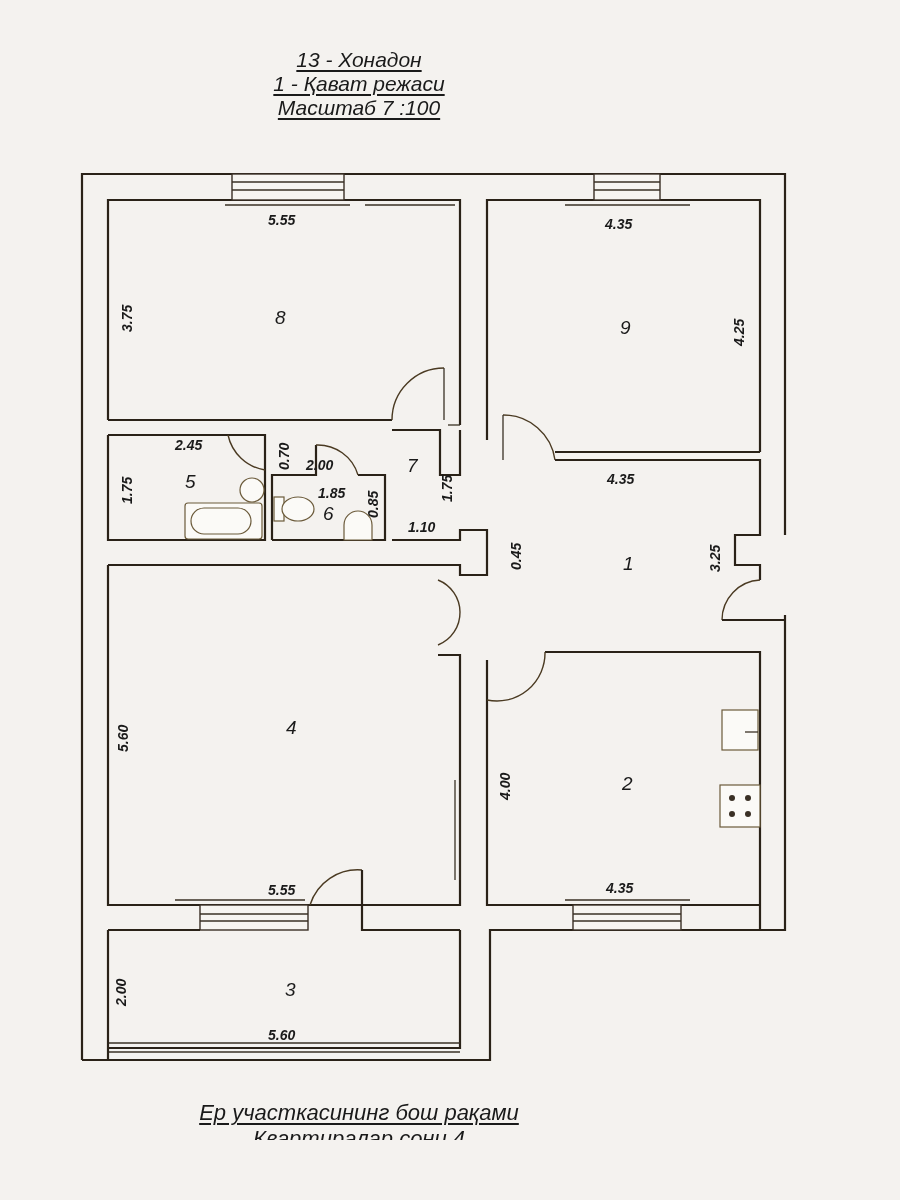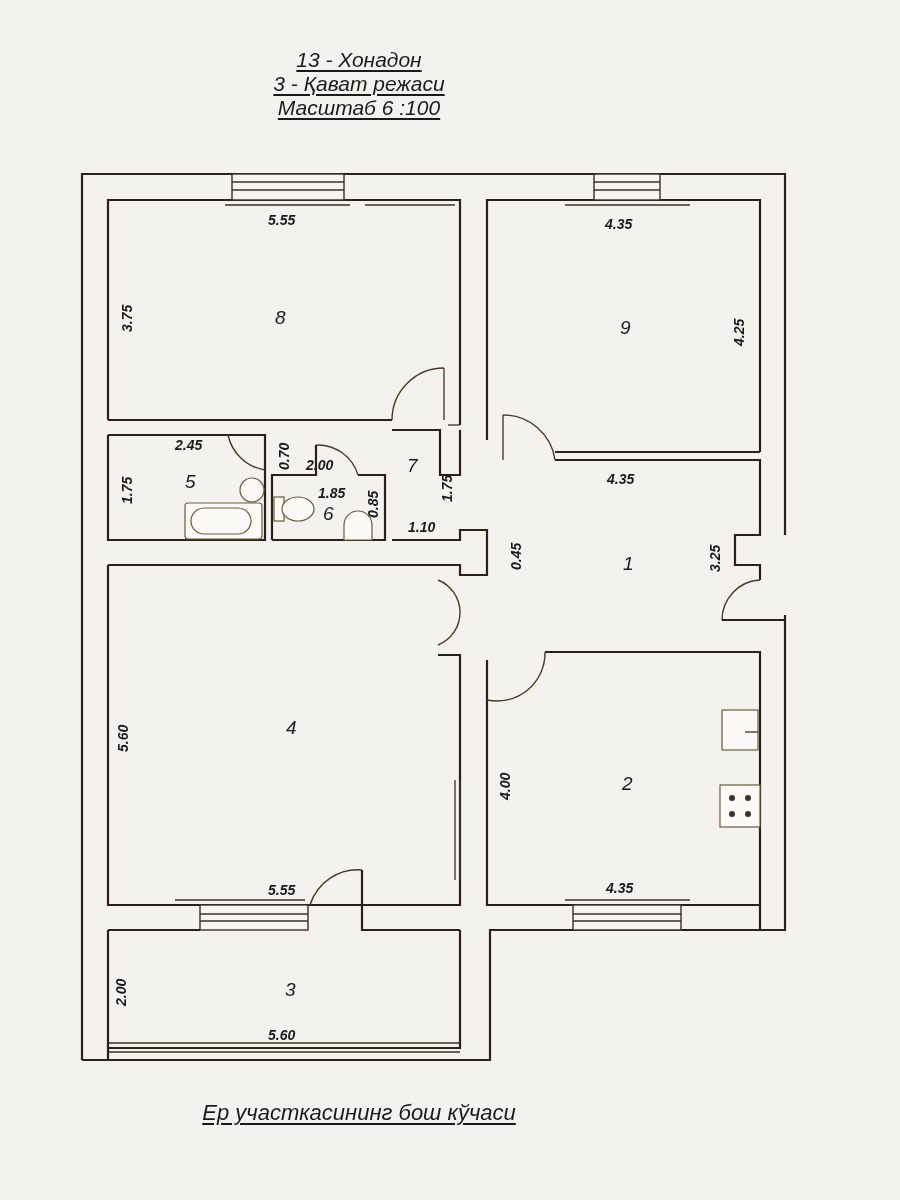--- a/index.html
+++ b/index.html
@@ -25,22 +25,22 @@
   .win  { fill:#f7f5f1; stroke:#3a3025; stroke-width:1.4; }
   .dim  { font-family:"Liberation Sans", sans-serif; font-size:14px; font-style:italic; font-weight:bold; fill:#1a1a1a; }
   .room { font-family:"Liberation Sans", sans-serif; font-size:19px; font-style:italic; fill:#1a1a1a; }
   .fixture { fill:#fbfaf7; stroke:#6b5a3a; stroke-width:1.2; }
 </style>
 </head>
 <body>
 
 <div id="header" class="title-block">
   <span class="title-line">13 - Хонадон</span>
-  <span class="title-line">3 - Қават режаси</span>
-  <span class="title-line">Масштаб  6 :100</span>
+  <span class="title-line">1 - Қават режаси</span>
+  <span class="title-line">Масштаб  7 :100</span>
 </div>
 
 <svg id="plan" width="900" height="1200" viewBox="0 0 900 1200">
 
   <g>
     <polyline class="wall" points="82,1060 82,174 785,174 785,535"></polyline>
     <polyline class="wall" points="785,615 785,930 490,930 490,1060 82,1060"></polyline>
     <polyline class="wall" points="108,1048 460,1048 460,930"></polyline>
   </g>
 
@@ -171,14 +171,15 @@
   <text class="dim" transform="translate(378,518) rotate(-90)">0.85</text>
   <text class="dim" transform="translate(452,502) rotate(-90)">1.75</text>
   <text class="dim" transform="translate(521,570) rotate(-90)">0.45</text>
   <text class="dim" transform="translate(720,572) rotate(-90)">3.25</text>
   <text class="dim" transform="translate(128,752) rotate(-90)">5.60</text>
   <text class="dim" transform="translate(510,800) rotate(-90)">4.00</text>
   <text class="dim" transform="translate(126,1006) rotate(-90)">2.00</text>
 </svg>
 
 <div id="footer" class="title-block">
-  <span class="title-line">Ер участкасининг бош кўчаси</span>
+  <span class="title-line">Ер участкасининг бош рақами</span>
+  <span class="title-line cut">Квартиралар сони 4</span>
 </div>
 
 </body></html>

